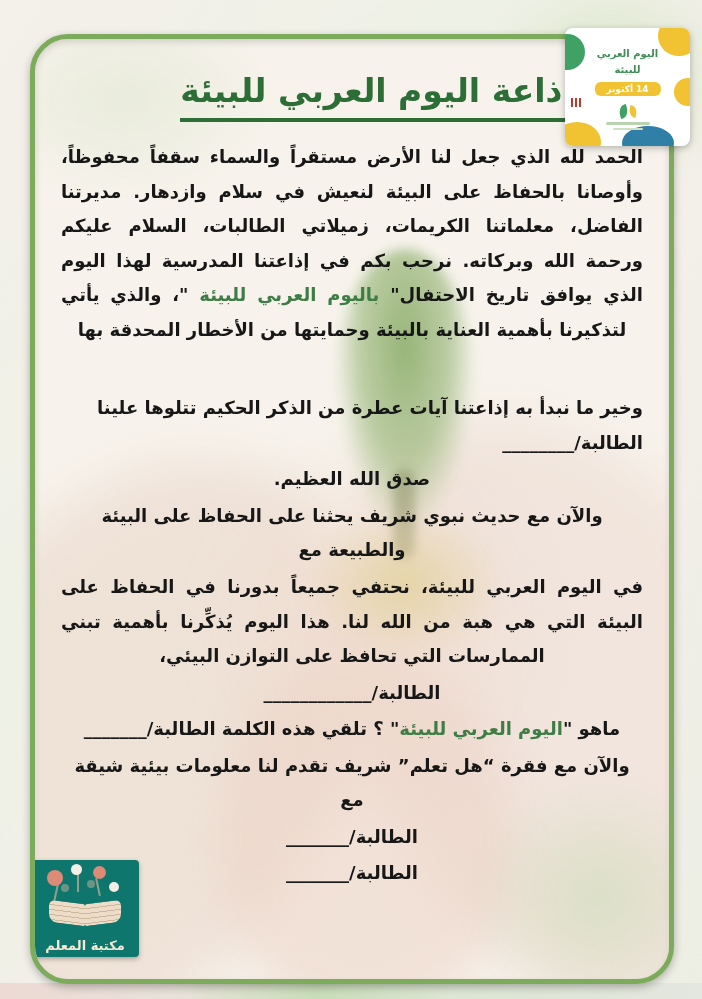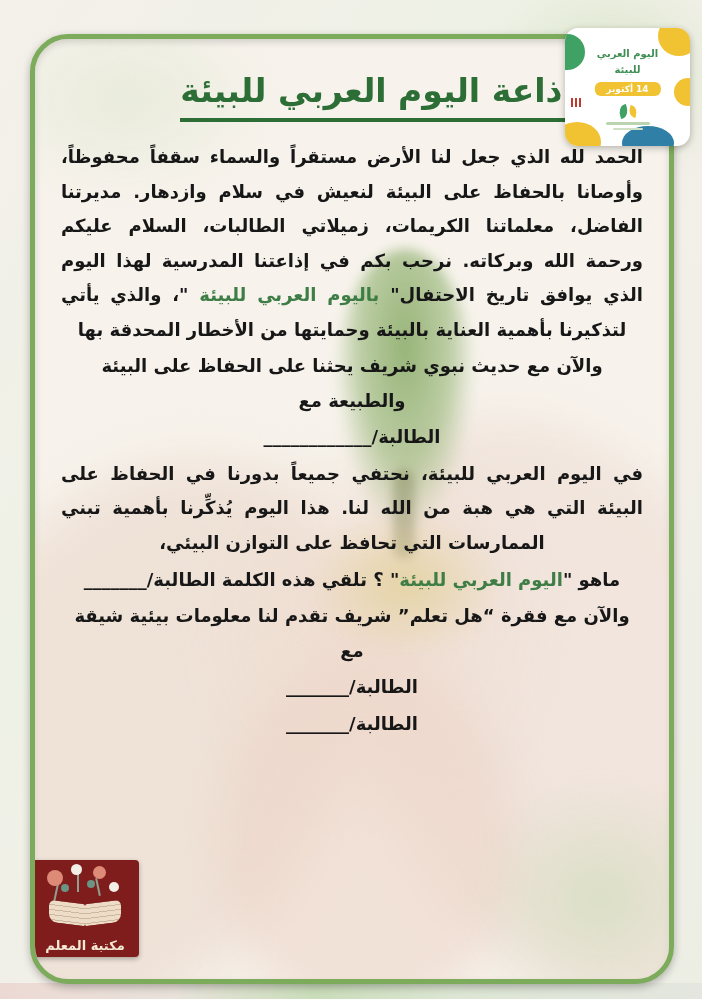--- a/index.html
+++ b/index.html
@@ -49,42 +49,42 @@
   .body-text { font-weight:bold; color:#171717; font-size:18px; line-height:1.92; margin-top:18px; }
   .p { margin-top:2px; }
   .p-justify { text-align:justify; text-align-last:center; }
   .p-right { text-align:right; }
   .p-center { text-align:center; }
   .gap-lg { margin-top:44px; }
   .green-inline { color:#3e7d45; }
 
   
   .event-card { position:absolute; top:28px; right:12px; width:125px; height:118px; z-index:3;
-    background:#fff; border-radius:13px; box-shadow:0 2px 7px rgba(0,0,0,.28); overflow:hidden; }
+    background:#fff; border-radius:8px; box-shadow:0 2px 7px rgba(0,0,0,.28); overflow:hidden; }
   .blob { position:absolute; }
   .blob-green-tl { left:-8px; top:6px; width:28px; height:36px; background:#3fa264; border-radius:0 70% 70% 0 / 0 55% 55% 0; }
   .blob-yellow-tr { right:-10px; top:-12px; width:42px; height:40px; background:#f1c232; border-radius:50%; }
   .blob-yellow-r { right:-12px; top:50px; width:28px; height:28px; background:#f1c232; border-radius:50%; }
   .blob-blue-b { right:16px; bottom:-14px; width:52px; height:34px; background:#2f7fa6; border-radius:50%; }
   .blob-yellow-bl { left:-12px; bottom:-16px; width:48px; height:40px; background:#f1c232; border-radius:50%; }
   .card-line1 { position:absolute; top:20px; width:100%; text-align:center; font-size:10px; font-weight:bold; color:#3f8f55; }
   .card-line2 { position:absolute; top:36px; width:100%; text-align:center; font-size:10px; font-weight:bold; color:#3f8f55; }
   .card-badge { position:absolute; top:54px; left:50%; transform:translateX(-50%);
     background:#f1c232; color:#fff; font-size:9px; font-weight:bold; padding:2px 12px; border-radius:6px; white-space:nowrap; }
   .card-mark { position:absolute; top:76px; left:50%; transform:translateX(-50%); width:18px; height:14px; }
   .leaf1 { position:absolute; left:0; bottom:0; width:9px; height:13px; background:#3fa264; border-radius:80% 0 80% 0; transform:rotate(-18deg); }
   .leaf2 { position:absolute; right:0; bottom:1px; width:8px; height:11px; background:#f1c232; border-radius:0 80% 0 80%; transform:rotate(16deg); }
   .card-subtext { position:absolute; top:94px; left:50%; transform:translateX(-50%); width:44px; height:3px; background:#b9d4ae; border-radius:2px; }
   .card-subtext2 { position:absolute; top:100px; left:50%; transform:translateX(-50%); width:30px; height:2px; background:#cfe0c6; border-radius:2px; }
   .red-tally { position:absolute; left:6px; top:70px; width:10px; height:9px;
     background:repeating-linear-gradient(90deg,#c0392b 0 2px, transparent 2px 4px); }
 
   
   .lib-logo { position:absolute; left:-4px; bottom:22px; width:108px; height:97px; z-index:1;
-    background:#7f1d1d; border-radius:4px; box-shadow:0 2px 5px rgba(0,0,0,.3); overflow:hidden; }
+    background:#0f766e; border-radius:4px; box-shadow:0 2px 5px rgba(0,0,0,.3); overflow:hidden; }
   .flower { position:absolute; border-radius:50%; }
   .f1 { left:16px; top:10px; width:16px; height:16px; background:#dd8a76; }
   .f2 { left:62px; top:6px; width:13px; height:13px; background:#dd8a76; }
   .f3 { left:40px; top:4px; width:11px; height:11px; background:#f3efe7; }
   .f4 { left:78px; top:22px; width:10px; height:10px; background:#f3efe7; }
   .f5 { left:30px; top:24px; width:8px; height:8px; background:#6a9484; }
   .f6 { left:56px; top:20px; width:8px; height:8px; background:#6a9484; }
   .stem { position:absolute; width:2px; height:18px; background:#8fa08f; }
   .s1 { left:24px; top:24px; transform:rotate(12deg); }
   .s2 { left:46px; top:14px; }
@@ -139,25 +139,27 @@
 
       <div class="title-wrap">
         <div class="title">اذاعة اليوم العربي للبيئة</div>
       </div>
 
 
       <div class="body-text">
 
         <p class="p p-justify"><span>الحمد لله الذي جعل لنا الأرض مستقراً والسماء سقفاً محفوظاً، وأوصانا بالحفاظ على البيئة لنعيش في سلام وازدهار. مديرتنا الفاضل، معلماتنا الكريمات، زميلاتي الطالبات، السلام عليكم ورحمة الله وبركاته. نرحب بكم في إذاعتنا المدرسية لهذا اليوم الذي يوافق تاريخ الاحتفال" </span><span class="green-inline">باليوم العربي للبيئة</span><span> "، والذي يأتي لتذكيرنا بأهمية العناية بالبيئة وحمايتها من الأخطار المحدقة بها</span></p>
 
+        <p class="p p-right gap-lg">وخير ما نبدأ به إذاعتنا آيات عطرة من الذكر الحكيم تتلوها علينا الطالبة/________</p>
+        <p class="p p-center">صدق الله العظيم.</p>
 
         <p class="p p-center">والآن مع حديث نبوي شريف يحثنا على الحفاظ على البيئة والطبيعة مع</p>
+        <p class="p p-justify">في اليوم العربي للبيئة، نحتفي جميعاً بدورنا في الحفاظ على البيئة التي هي هبة من الله لنا. هذا اليوم يُذكِّرنا بأهمية تبني الممارسات التي تحافظ على التوازن البيئي،</p>
+
         <p class="p p-center">الطالبة/____________</p>
-
-        <p class="p p-justify">في اليوم العربي للبيئة، نحتفي جميعاً بدورنا في الحفاظ على البيئة التي هي هبة من الله لنا. هذا اليوم يُذكِّرنا بأهمية تبني الممارسات التي تحافظ على التوازن البيئي،</p>
 
         <p class="p p-center"><span>ماهو  "</span><span class="green-inline">اليوم العربي للبيئة</span><span>" ؟ تلقي هذه الكلمة الطالبة/_______</span></p>
 
         <p class="p p-center">والآن مع فقرة “هل تعلم” شريف تقدم لنا معلومات بيئية شيقة مع</p>
         <p class="p p-center">الطالبة/_______</p>
 
         <p class="p p-center">الطالبة/_______</p>
 
 
       </div>

